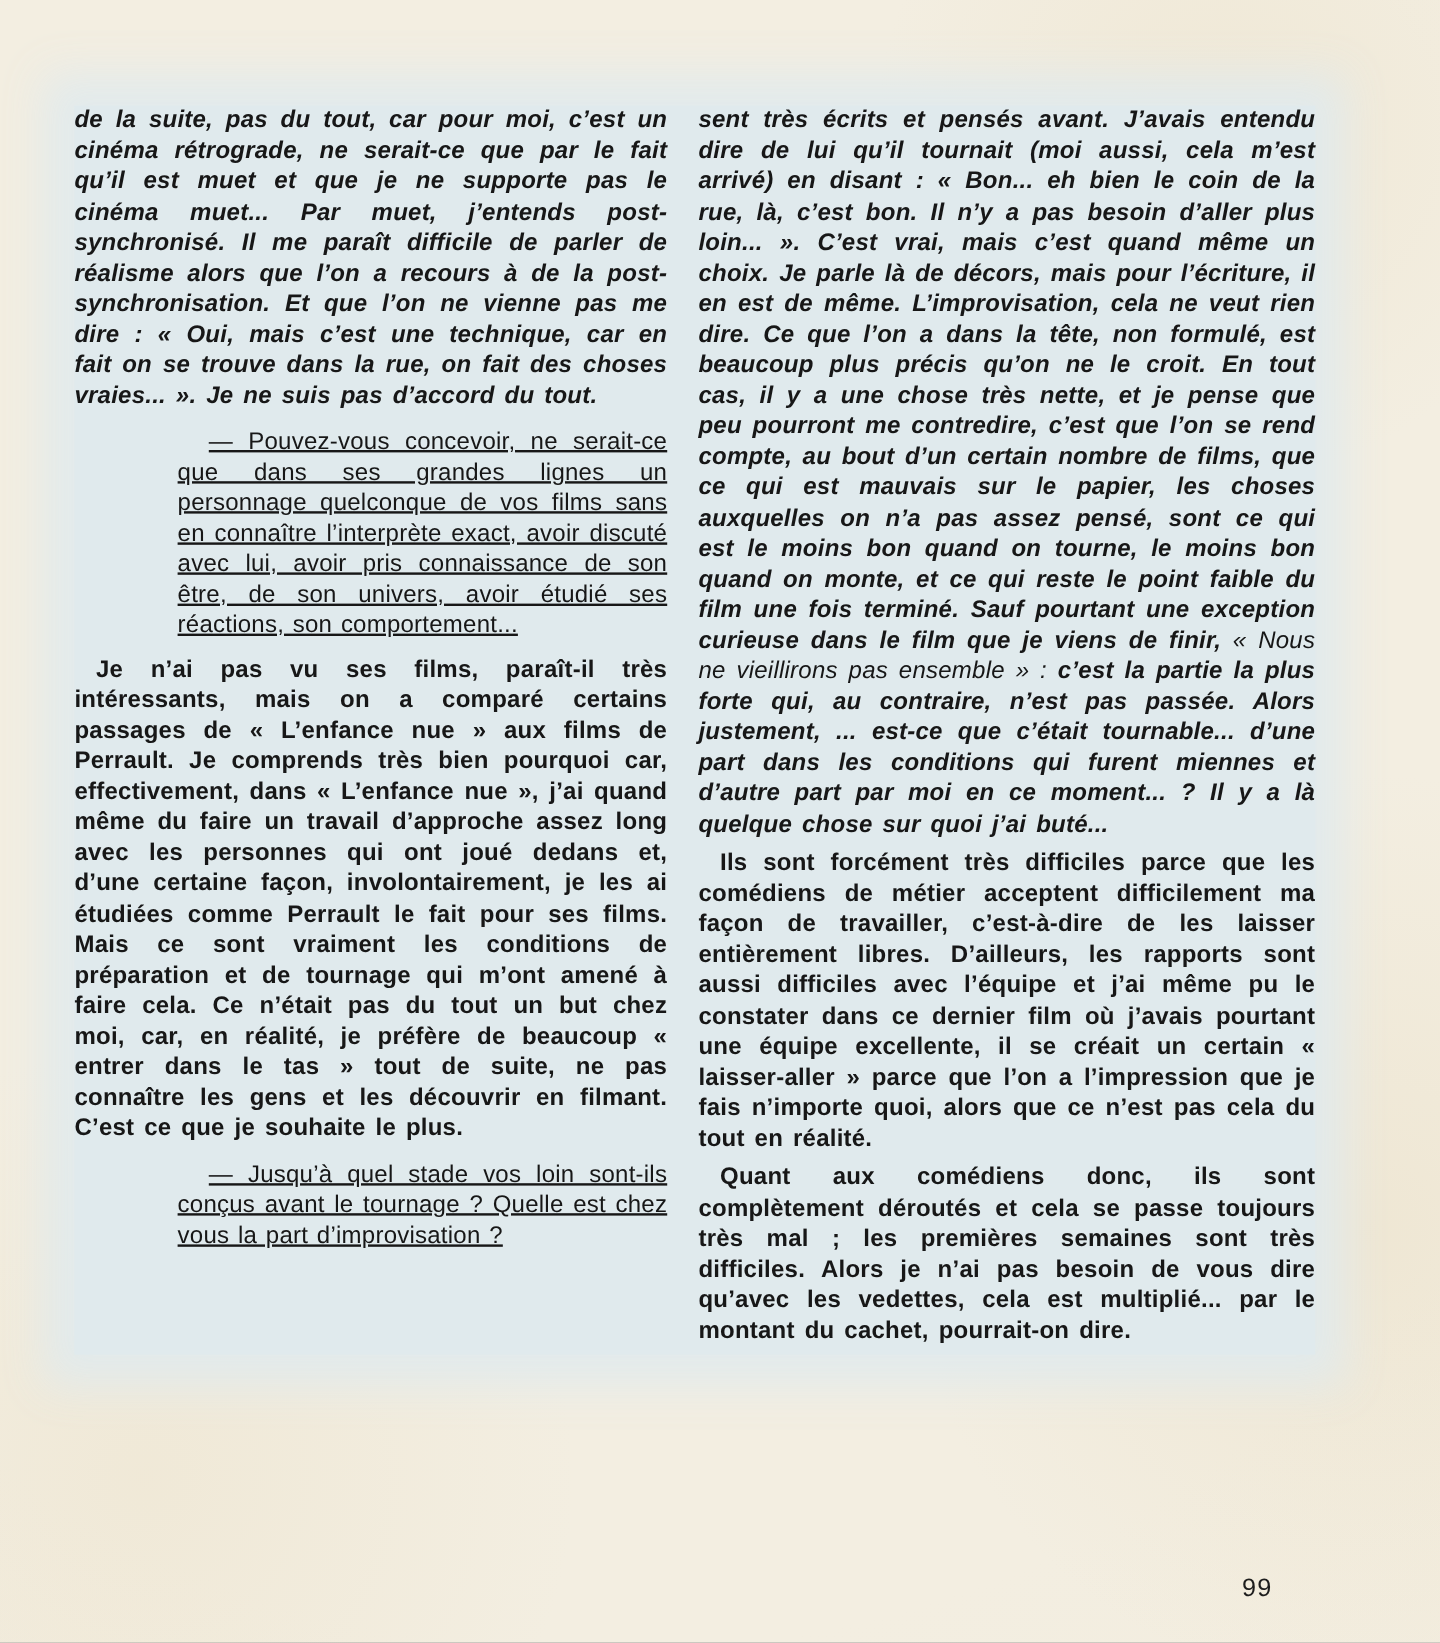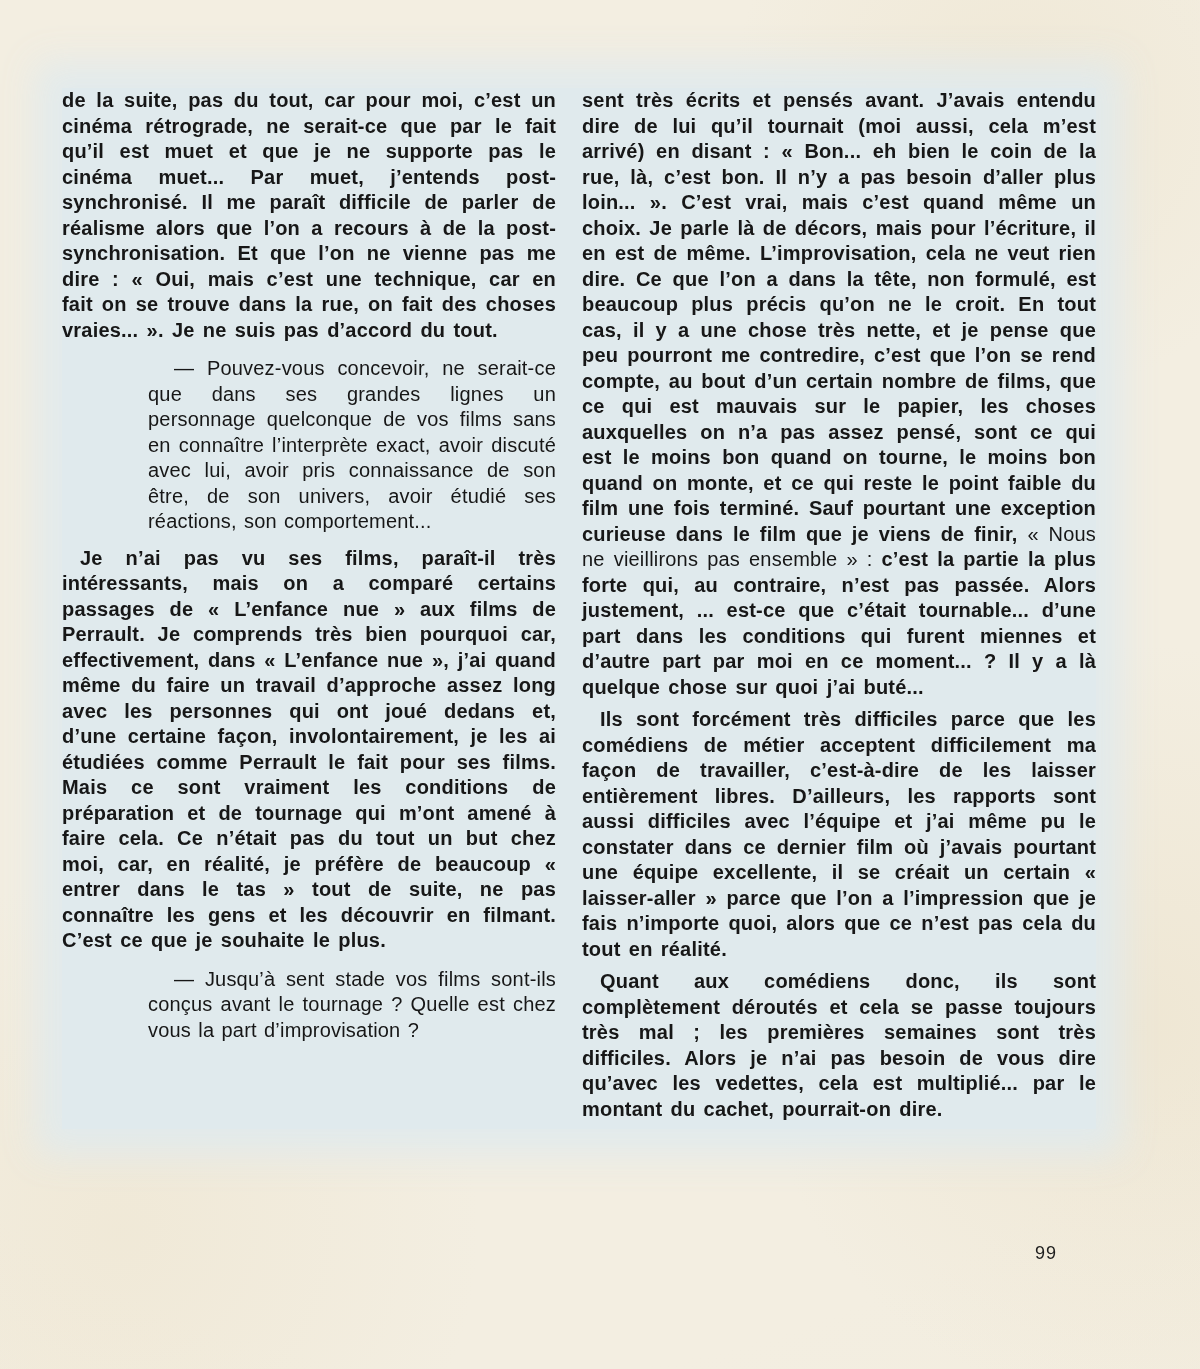--- a/index.html
+++ b/index.html
@@ -48,51 +48,52 @@
     letter-spacing: 0.2px;
     word-spacing: 2.5px;
   }
   .col-left  { width: 494px; }
   .col-right { width: 514px; }
   p { margin: 0 0 7px 0; }
   .answer {
     font-weight: 700;
     text-indent: 18px;
   }
-  .answer.no-indent { text-indent: 0; }
+  .answer.no-indent { text-indent: 0; font-style: italic; }
   .question {
     font-weight: 400;
     margin: 13px 0 11px 86px;
     text-indent: 26px;
     word-spacing: 1.5px;
+    text-decoration: underline;
   }
   .regular { font-weight: 400; }
   .page-number {
     position: absolute;
     left: 1035px;
-    top: 1243px;
-    font-size: 18px;
+    top: 1312px;
+    font-size: 21px;
     font-weight: 400;
     letter-spacing: 1px;
     color: #1d1d1d;
     z-index: 2;
   }
 </style>
 </head>
 <body>
 
 <div class="page">
 
   <div class="text-block">
 
     <div class="col col-left">
       <p class="answer no-indent">de la suite, pas du tout, car pour moi, c’est un cinéma rétrograde, ne serait-ce que par le fait qu’il est muet et que je ne supporte pas le cinéma muet... Par muet, j’entends post-synchronisé. Il me paraît difficile de parler de réalisme alors que l’on a recours à de la post-synchronisation. Et que l’on ne vienne pas me dire : « Oui, mais c’est une technique, car en fait on se trouve dans la rue, on fait des choses vraies... ». Je ne suis pas d’accord du tout.</p>
       <p class="question">— Pouvez-vous concevoir, ne serait-ce que dans ses grandes lignes un personnage quelconque de vos films sans en connaître l’interprète exact, avoir discuté avec lui, avoir pris connaissance de son être, de son univers, avoir étudié ses réactions, son comportement...</p>
       <p class="answer">Je n’ai pas vu ses films, paraît-il très intéressants, mais on a comparé certains passages de « L’enfance nue » aux films de Perrault. Je comprends très bien pourquoi car, effectivement, dans « L’enfance nue », j’ai quand même du faire un travail d’approche assez long avec les personnes qui ont joué dedans et, d’une certaine façon, involontairement, je les ai étudiées comme Perrault le fait pour ses films. Mais ce sont vraiment les conditions de préparation et de tournage qui m’ont amené à faire cela. Ce n’était pas du tout un but chez moi, car, en réalité, je préfère de beaucoup « entrer dans le tas » tout de suite, ne pas connaître les gens et les découvrir en filmant. C’est ce que je souhaite le plus.</p>
-      <p class="question">— Jusqu’à sent stade vos films sont-ils conçus avant le tournage ? Quelle est chez vous la part d’improvisation ?</p>
+      <p class="question">— Jusqu’à quel stade vos loin sont-ils conçus avant le tournage ? Quelle est chez vous la part d’improvisation ?</p>
     </div>
 
     <div class="col col-right">
       <p class="answer no-indent"><span>sent très écrits et pensés avant. J’avais entendu dire de lui qu’il tournait (moi aussi, cela m’est arrivé) en disant : « Bon... eh bien le coin de la rue, là, c’est bon. Il n’y a pas besoin d’aller plus loin... ». C’est vrai, mais c’est quand même un choix. Je parle là de décors, mais pour l’écriture, il en est de même. L’improvisation, cela ne veut rien dire. Ce que l’on a dans la tête, non formulé, est beaucoup plus précis qu’on ne le croit. En tout cas, il y a une chose très nette, et je pense que peu pourront me contredire, c’est que l’on se rend compte, au bout d’un certain nombre de films, que ce qui est mauvais sur le papier, les choses auxquelles on n’a pas assez pensé, sont ce qui est le moins bon quand on tourne, le moins bon quand on monte, et ce qui reste le point faible du film une fois terminé. Sauf pourtant une exception curieuse dans le film que je viens de finir, </span><span class="regular">« Nous ne vieillirons pas ensemble » : </span><span>c’est la partie la plus forte qui, au contraire, n’est pas passée. Alors justement, ... est-ce que c’était tournable... d’une part dans les conditions qui furent miennes et d’autre part par moi en ce moment... ? Il y a là quelque chose sur quoi j’ai buté...</span></p>
       <p class="answer">Ils sont forcément très difficiles parce que les comédiens de métier acceptent difficilement ma façon de travailler, c’est-à-dire de les laisser entièrement libres. D’ailleurs, les rapports sont aussi difficiles avec l’équipe et j’ai même pu le constater dans ce dernier film où j’avais pourtant une équipe excellente, il se créait un certain « laisser-aller » parce que l’on a l’impression que je fais n’importe quoi, alors que ce n’est pas cela du tout en réalité.</p>
       <p class="answer">Quant aux comédiens donc, ils sont complètement déroutés et cela se passe toujours très mal ; les premières semaines sont très difficiles. Alors je n’ai pas besoin de vous dire qu’avec les vedettes, cela est multiplié... par le montant du cachet, pourrait-on dire.</p>
     </div>
 
   </div>
 

